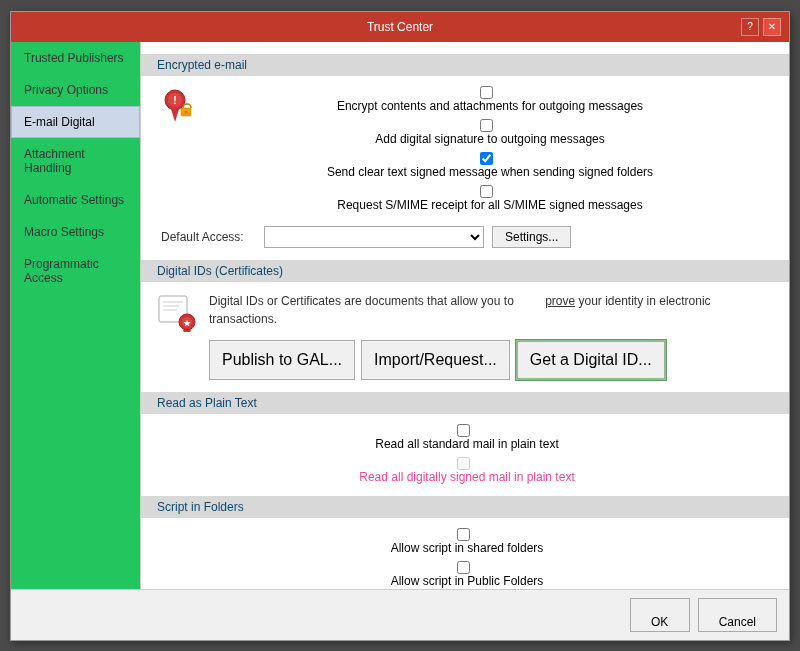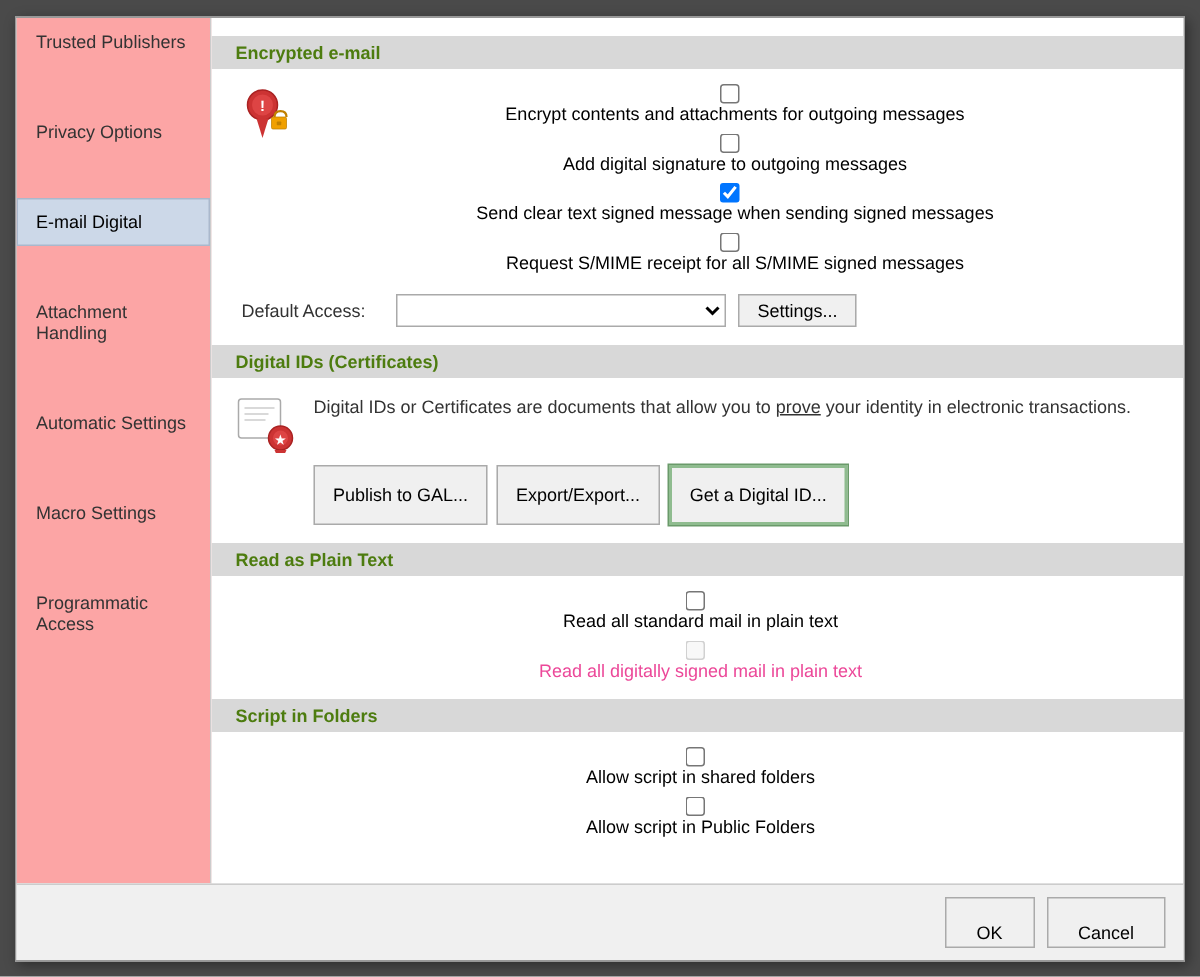--- a/index.html
+++ b/index.html
@@ -60,25 +60,24 @@
     .title-btn.help-btn {
       background: #c0392b;
     }
     .dialog-body {
       display: flex;
       flex: 1;
       overflow: hidden;
     }
     .sidebar {
       width: 130px;
-      background: #fca5a5;
+      background: #22c55e;
       border-right: 1px solid #ccc;
       display: flex;
       flex-direction: column;
-      gap: 28px;
     }
     .sidebar-item {
       padding: 8px 12px;
       cursor: pointer;
       font-size: 12px;
       color: #333;
       border: 1px solid transparent;
     }
     .sidebar-item.active {
       background: #ccd8e8;
@@ -87,23 +86,23 @@
     }
     .main-content {
       flex: 1;
       padding: 12px 16px;
       overflow-y: auto;
       background: white;
     }
     .section-header {
       background: #d8d8d8;
       padding: 4px 2px;
-      font-weight: bold;
-      font-size: 12px;
-      color: #4d7c0f;
+      font-weight: normal;
+      font-size: 12px;
+      color: #0c4a6e;
       margin-bottom: 10px;
       margin-left: -16px;
       margin-right: -16px;
       padding-left: 16px;
     }
     .checkbox-row {
       display: flex;
       align-items: center;
       margin-bottom: 6px;
       padding-left: 4px;
@@ -161,33 +160,34 @@
       margin-right: 12px;
       flex-shrink: 0;
     }
     .digital-id-text {
       font-size: 12px;
       color: #333;
       line-height: 1.5;
     }
     .digital-id-text u {
       text-decoration: underline;
+      margin-left: 28px;
     }
     .digital-id-buttons {
       display: flex;
       gap: 6px;
       margin-left: 52px;
       margin-bottom: 10px;
     }
     .digital-id-btn {
       padding: 3px 12px;
       height: 40px;
       border: 1px solid #aaa;
       background: #f0f0f0;
-      font-size: 12px;
+      font-size: 16px;
       cursor: pointer;
     }
     .digital-id-btn.focused {
       border: 2px solid #8fbc8f;
       background: #f0f0f0;
       outline: 1px solid #6a9a6a;
     }
     .dialog-footer {
       display: flex;
       justify-content: flex-end;
@@ -217,20 +217,28 @@
     }
     .checkboxes-group {
       flex: 1;
     }
   </style>
 </head>
 <body>
 
 <div class="dialog">
 
+  <div class="title-bar">
+    <div style="width:40px;"></div>
+    <div class="title-bar-title">Trust Center</div>
+    <div class="title-bar-controls">
+      <div class="title-btn help-btn">?</div>
+      <div class="title-btn close-btn">✕</div>
+    </div>
+  </div>
 
   <div class="dialog-body">
 
     <div class="sidebar">
       <div class="sidebar-item">Trusted Publishers</div>
       <div class="sidebar-item">Privacy Options</div>
       <div class="sidebar-item active">E-mail Digital</div>
       <div class="sidebar-item">Attachment Handling</div>
       <div class="sidebar-item">Automatic Settings</div>
       <div class="sidebar-item">Macro Settings</div>
@@ -260,21 +268,21 @@
             <div class="checkbox-row">
               <input type="checkbox" id="encrypt-contents" style="">
               <label for="encrypt-contents">Encrypt contents and attachments for outgoing messages</label>
             </div>
             <div class="checkbox-row">
               <input type="checkbox" id="add-digital-sig" style="">
               <label for="add-digital-sig">Add digital signature to outgoing messages</label>
             </div>
             <div class="checkbox-row">
               <input type="checkbox" id="send-clear-text" checked="" style="">
-              <label for="send-clear-text">Send clear text signed message when sending signed messages</label>
+              <label for="send-clear-text">Send clear text signed message when sending signed folders</label>
             </div>
             <div class="checkbox-row">
               <input type="checkbox" id="request-smime" style="">
               <label for="request-smime">Request S/MIME receipt for all S/MIME signed messages</label>
             </div>
           </div>
         </div>
         <div class="default-setting-row">
           <span class="default-setting-label">Default Access:</span>
           <select class="default-setting-select">
@@ -299,21 +307,21 @@
               <path d="M26 38 L30 47 L34 38" fill="#cc3333"></path>
               <text x="30" y="34" text-anchor="middle" font-size="8" fill="white" font-weight="bold">★</text>
             </svg>
           </div>
           <div class="digital-id-text">
             Digital IDs or Certificates are documents that allow you to <u>prove</u> your identity in electronic transactions.
           </div>
         </div>
         <div class="digital-id-buttons">
           <button class="digital-id-btn">Publish to GAL...</button>
-          <button class="digital-id-btn">Export/Export...</button>
+          <button class="digital-id-btn">Import/Request...</button>
           <button class="digital-id-btn focused">Get a Digital ID...</button>
         </div>
       </div>
 
       <div class="section-header">Read as Plain Text</div>
       <div style="margin-bottom: 12px;">
         <div class="checkbox-row">
           <input type="checkbox" id="read-standard" style="">
           <label for="read-standard">Read all standard mail in plain text</label>
         </div>

